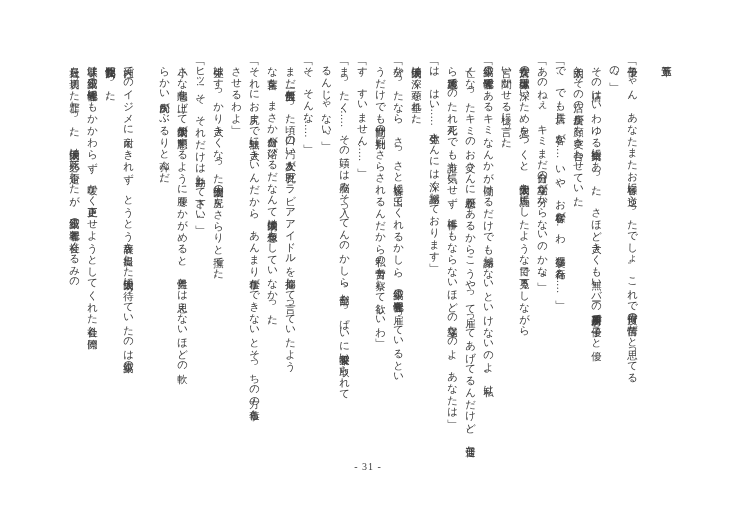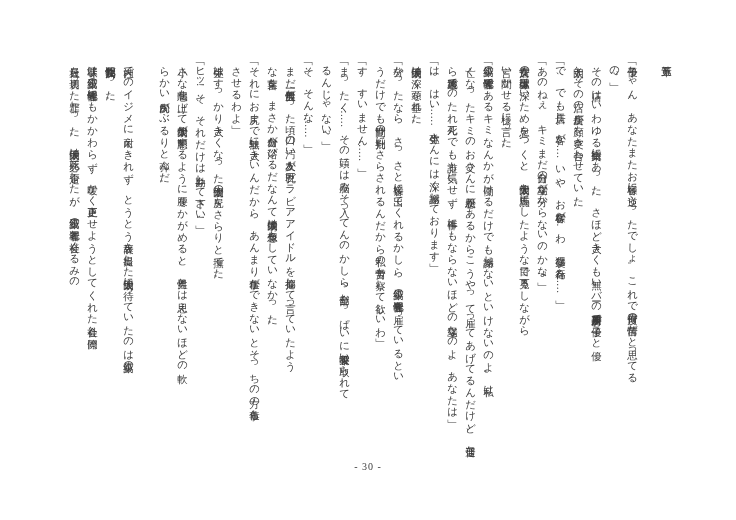--- a/index.html
+++ b/index.html
@@ -82,13 +82,13 @@
     <p class="line">「ヒッ!そ、それだけは勘弁して下さい!」</p>
     <p class="line">小さな悲鳴を上げて優太朗が懇願するように腰をかがめると、男性とは思えないほどの軟</p>
     <p class="line">らかい尻肉がぶるりと弾んだ。</p>
     <p class="line">　</p>
     <p class="line">社内でのイジメに耐えきれず、とうとう辞表を提出した優太朗に待っていたのは第二級の</p>
     <p class="line">性犯罪判決だった。</p>
     <p class="line">罪状は『第三級の性犯罪者にもかかわらず、暖かく更正させようとしてくれた会社と同僚</p>
     <p class="line">社員を裏切った罪』だった。優太朗は必死に否定したが、第三級の犯罪者と会社ぐるみの</p>
   </div>
 
-<div class="page-number">- 30 -</div>
+<div class="page-number">- 31 -</div>
 
 </body></html>

